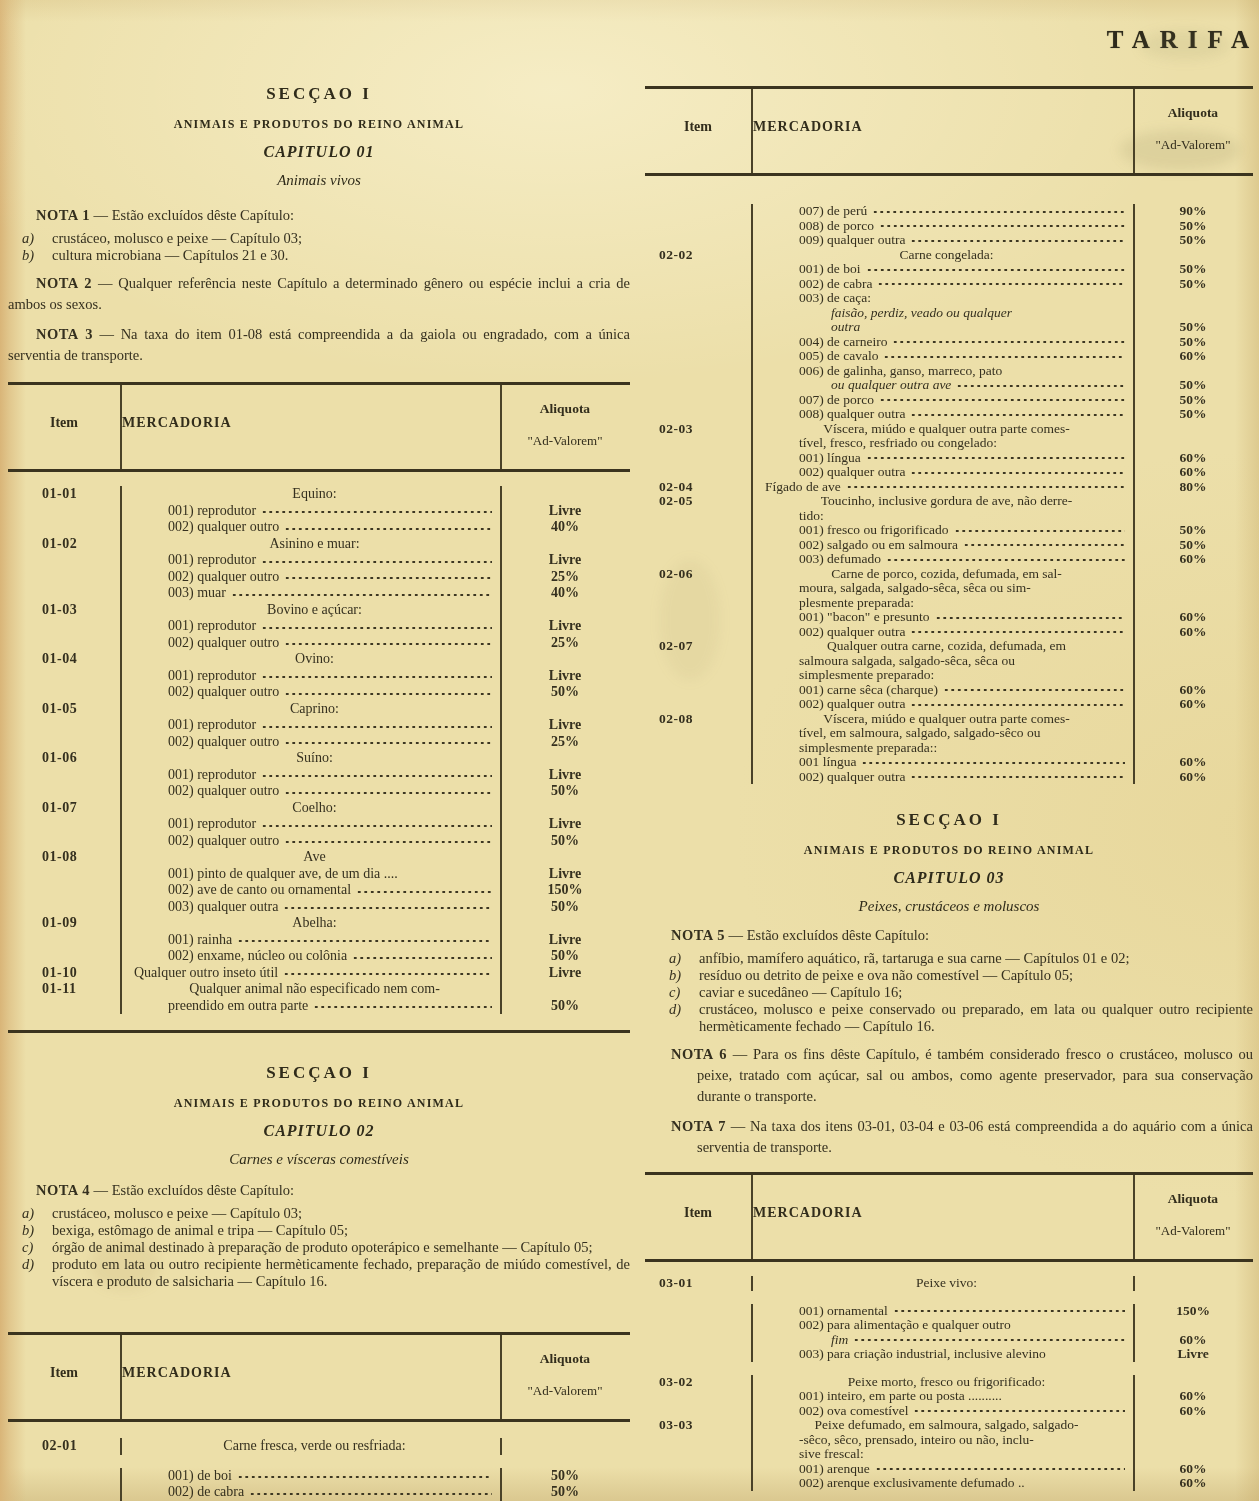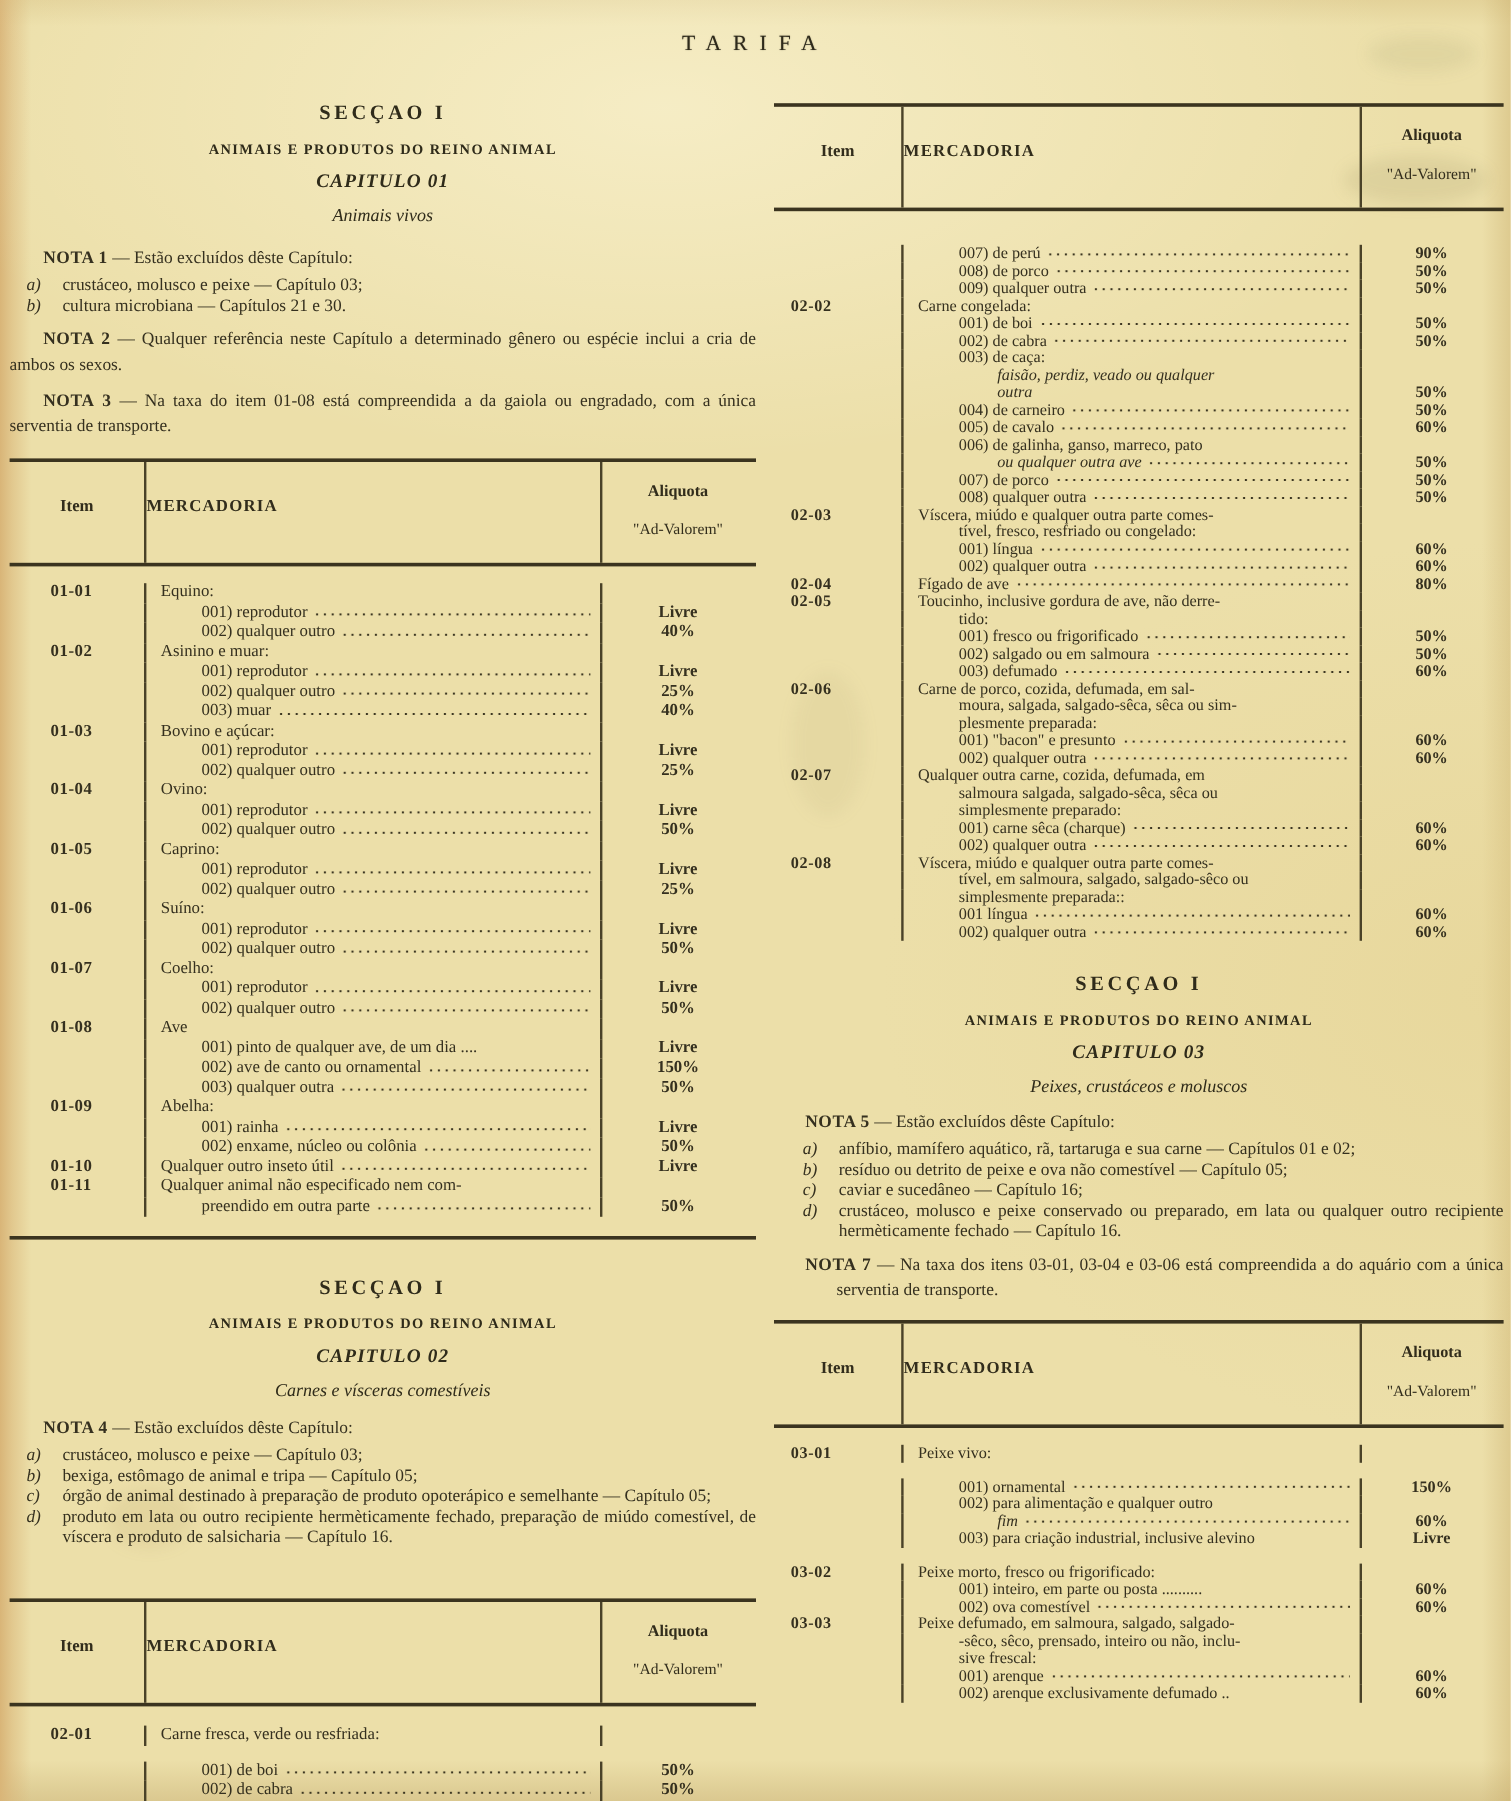--- a/index.html
+++ b/index.html
@@ -14,21 +14,21 @@
       linear-gradient(270deg, rgba(199,170,104,0.40) 0px, rgba(199,170,104,0) 24px),
       linear-gradient(0deg, rgba(177,146,84,0.30) 0px, rgba(177,146,84,0) 34px),
       linear-gradient(180deg, rgba(204,176,112,0.28) 0px, rgba(204,176,112,0) 22px),
       #ecdfa9;
     font-family:"Liberation Serif","DejaVu Serif",serif;
     color:#35301f;
   }
   .smudge{position:absolute;border-radius:50%;filter:blur(6px);pointer-events:none;}
   .title{
     position:absolute;top:26px;left:0;width:100%;
-    text-align:center;font-size:18px;font-weight:normal;letter-spacing:10px;
+    text-align:right;font-size:25px;font-weight:bold;letter-spacing:10px;
     color:#2e2a1b;text-shadow:0 0 1px rgba(46,42,27,.55);
   }
   .col{position:absolute;top:0;}
   .col-left{left:8px;width:622px;}
   .col-right{left:645px;width:608px;}
 
   .sechead{text-align:center;color:#2f2b1a;}
   .sechead .l1{font-size:17px;font-weight:bold;letter-spacing:3px;}
   .sechead .l2{font-size:12px;font-weight:bold;letter-spacing:1.2px;margin-top:13px;}
   .sechead .l3{font-size:16px;font-weight:bold;font-style:italic;letter-spacing:1px;margin-top:11px;}
@@ -60,21 +60,21 @@
   .tbody{padding:0;}
   .tbody .c{min-height:1px;}
   .t-left .tbody .c{font-size:14px;line-height:16.5px;}
   .t-right .tbody .c{font-size:13.5px;line-height:14.5px;}
   .c-item{text-align:left;padding-left:34px;font-weight:600;letter-spacing:.5px;}
   .t-right .c-item{padding-left:14px;}
   .c-desc{border-left:2px solid #4a4228;border-right:2px solid #4a4228;
     display:flex;align-items:flex-end;padding-right:5px;}
   .c-desc .txt{white-space:pre;}
   .c-rate{text-align:center;font-weight:600;}
-  .ind1{padding-left:12px;}
+  .ind1{padding-left:12px;justify-content:center;}
   .ind2{padding-left:46px;}
   .ind3{padding-left:78px;font-style:italic;}
   .leader{flex:1;align-self:stretch;margin:0 3px 0 5px;
     background-image:radial-gradient(circle,#3d3722 1.15px,rgba(61,55,34,0) 1.3px);
     background-size:6.5px 10px;background-repeat:repeat-x;background-position:0 calc(100% - 2px);}
   .gap{margin-top:13px;}
   .bot-rule{border-bottom:3px solid #3b341f;}
 </style>
 </head>
 <body>
@@ -635,20 +635,23 @@
               <span class="note-k">c)</span>
               <span class="note-t">caviar e sucedâneo — Capítulo 16;</span>
             </div>
             <div class="note-item">
               <span class="note-k">d)</span>
               <span class="note-t">crustáceo, molusco e peixe conservado ou preparado, em lata ou qualquer outro recipiente hermèticamente fechado — Capítulo 16.</span>
             </div>
           </div>
         </div>
         <div class="note">
+          <p class="para"><span class="note-label">NOTA 6</span> — Para os fins dêste Capítulo, é também considerado fresco o crustáceo, molusco ou peixe, tratado com açúcar, sal ou ambos, como agente preservador, para sua conservação durante o transporte.</p>
+        </div>
+        <div class="note">
           <p class="para"><span class="note-label">NOTA 7</span> — Na taxa dos itens 03-01, 03-04 e 03-06 está compreendida a do aquário com a única serventia de transporte.</p>
         </div>
       </div>
 
     <div class="tbl t-right" style="margin-top:14px;">
       <div class="thead">
         <div class="hc hc-item">Item</div>
         <div class="hc hc-desc">MERCADORIA</div>
         <div class="hc hc-rate">
           <span class="a1">Aliquota</span>

